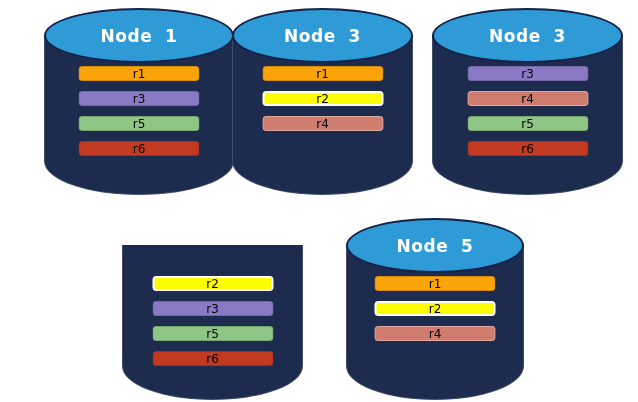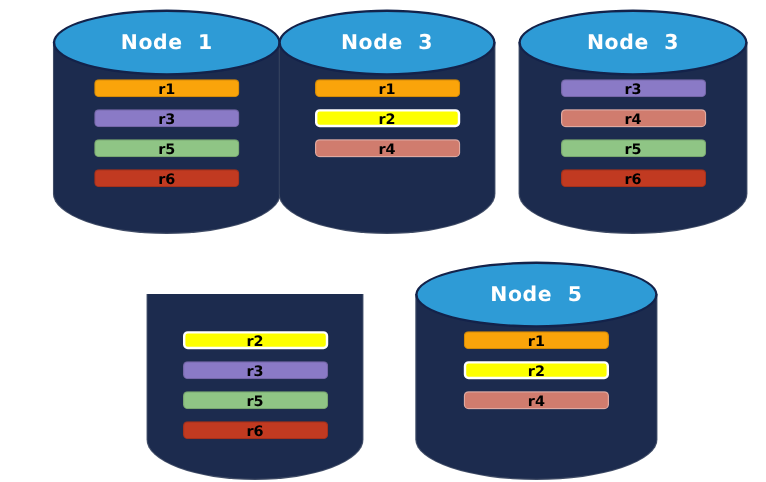--- a/index.html
+++ b/index.html
@@ -15,21 +15,21 @@
     overflow: hidden;
   }
   .node {
     position: absolute;
   }
   
   .node-1 { left: 10px;  top: 8px;   width: 190px; height: 187px; margin-left: 34px; }
   .node-2 { left: 232px; top: 8px;   width: 181px; height: 187px; }
   .node-3 { left: 432px; top: 8px;   width: 191px; height: 187px; }
   .node-4 { left: 122px; top: 218px; width: 181px; height: 182px; }
-  .node-5 { left: 346px; top: 218px; width: 178px; height: 182px; padding-left: 24px; }
+  .node-5 { left: 346px; top: 218px; width: 178px; height: 182px; }
 
   .cyl-body {
     position: absolute;
     left: 0; right: 0;
     top: 27px; bottom: 0;
     background: var(--body-color);
     border: 1px solid rgba(110, 118, 134, 0.45);
     border-top: none;
     border-radius: 0 0 50% 50% / 0 0 34px 34px;
     box-sizing: border-box;
@@ -66,21 +66,21 @@
     z-index: 3;
   }
   .replica-bar {
     height: 15px;
     border-radius: 4px;
     box-sizing: border-box;
     display: flex;
     align-items: center;
     justify-content: center;
     font-size: 12px;
-    font-weight: bold;
+    font-weight: normal;
     line-height: 1;
     color: var(--replica-label-color);
   }
 </style>
 </head>
 <body style="--bg-color: #FFFFFF; --body-color: #1C2B4E; --top-color: #2E9BD6; --outline-color: #13224A; --node-label-color: #FFFFFF; --replica-label-color: #000000;">
 
 <div id="canvas">
   <div class="node node-1">
     <div class="cyl-body"></div>

